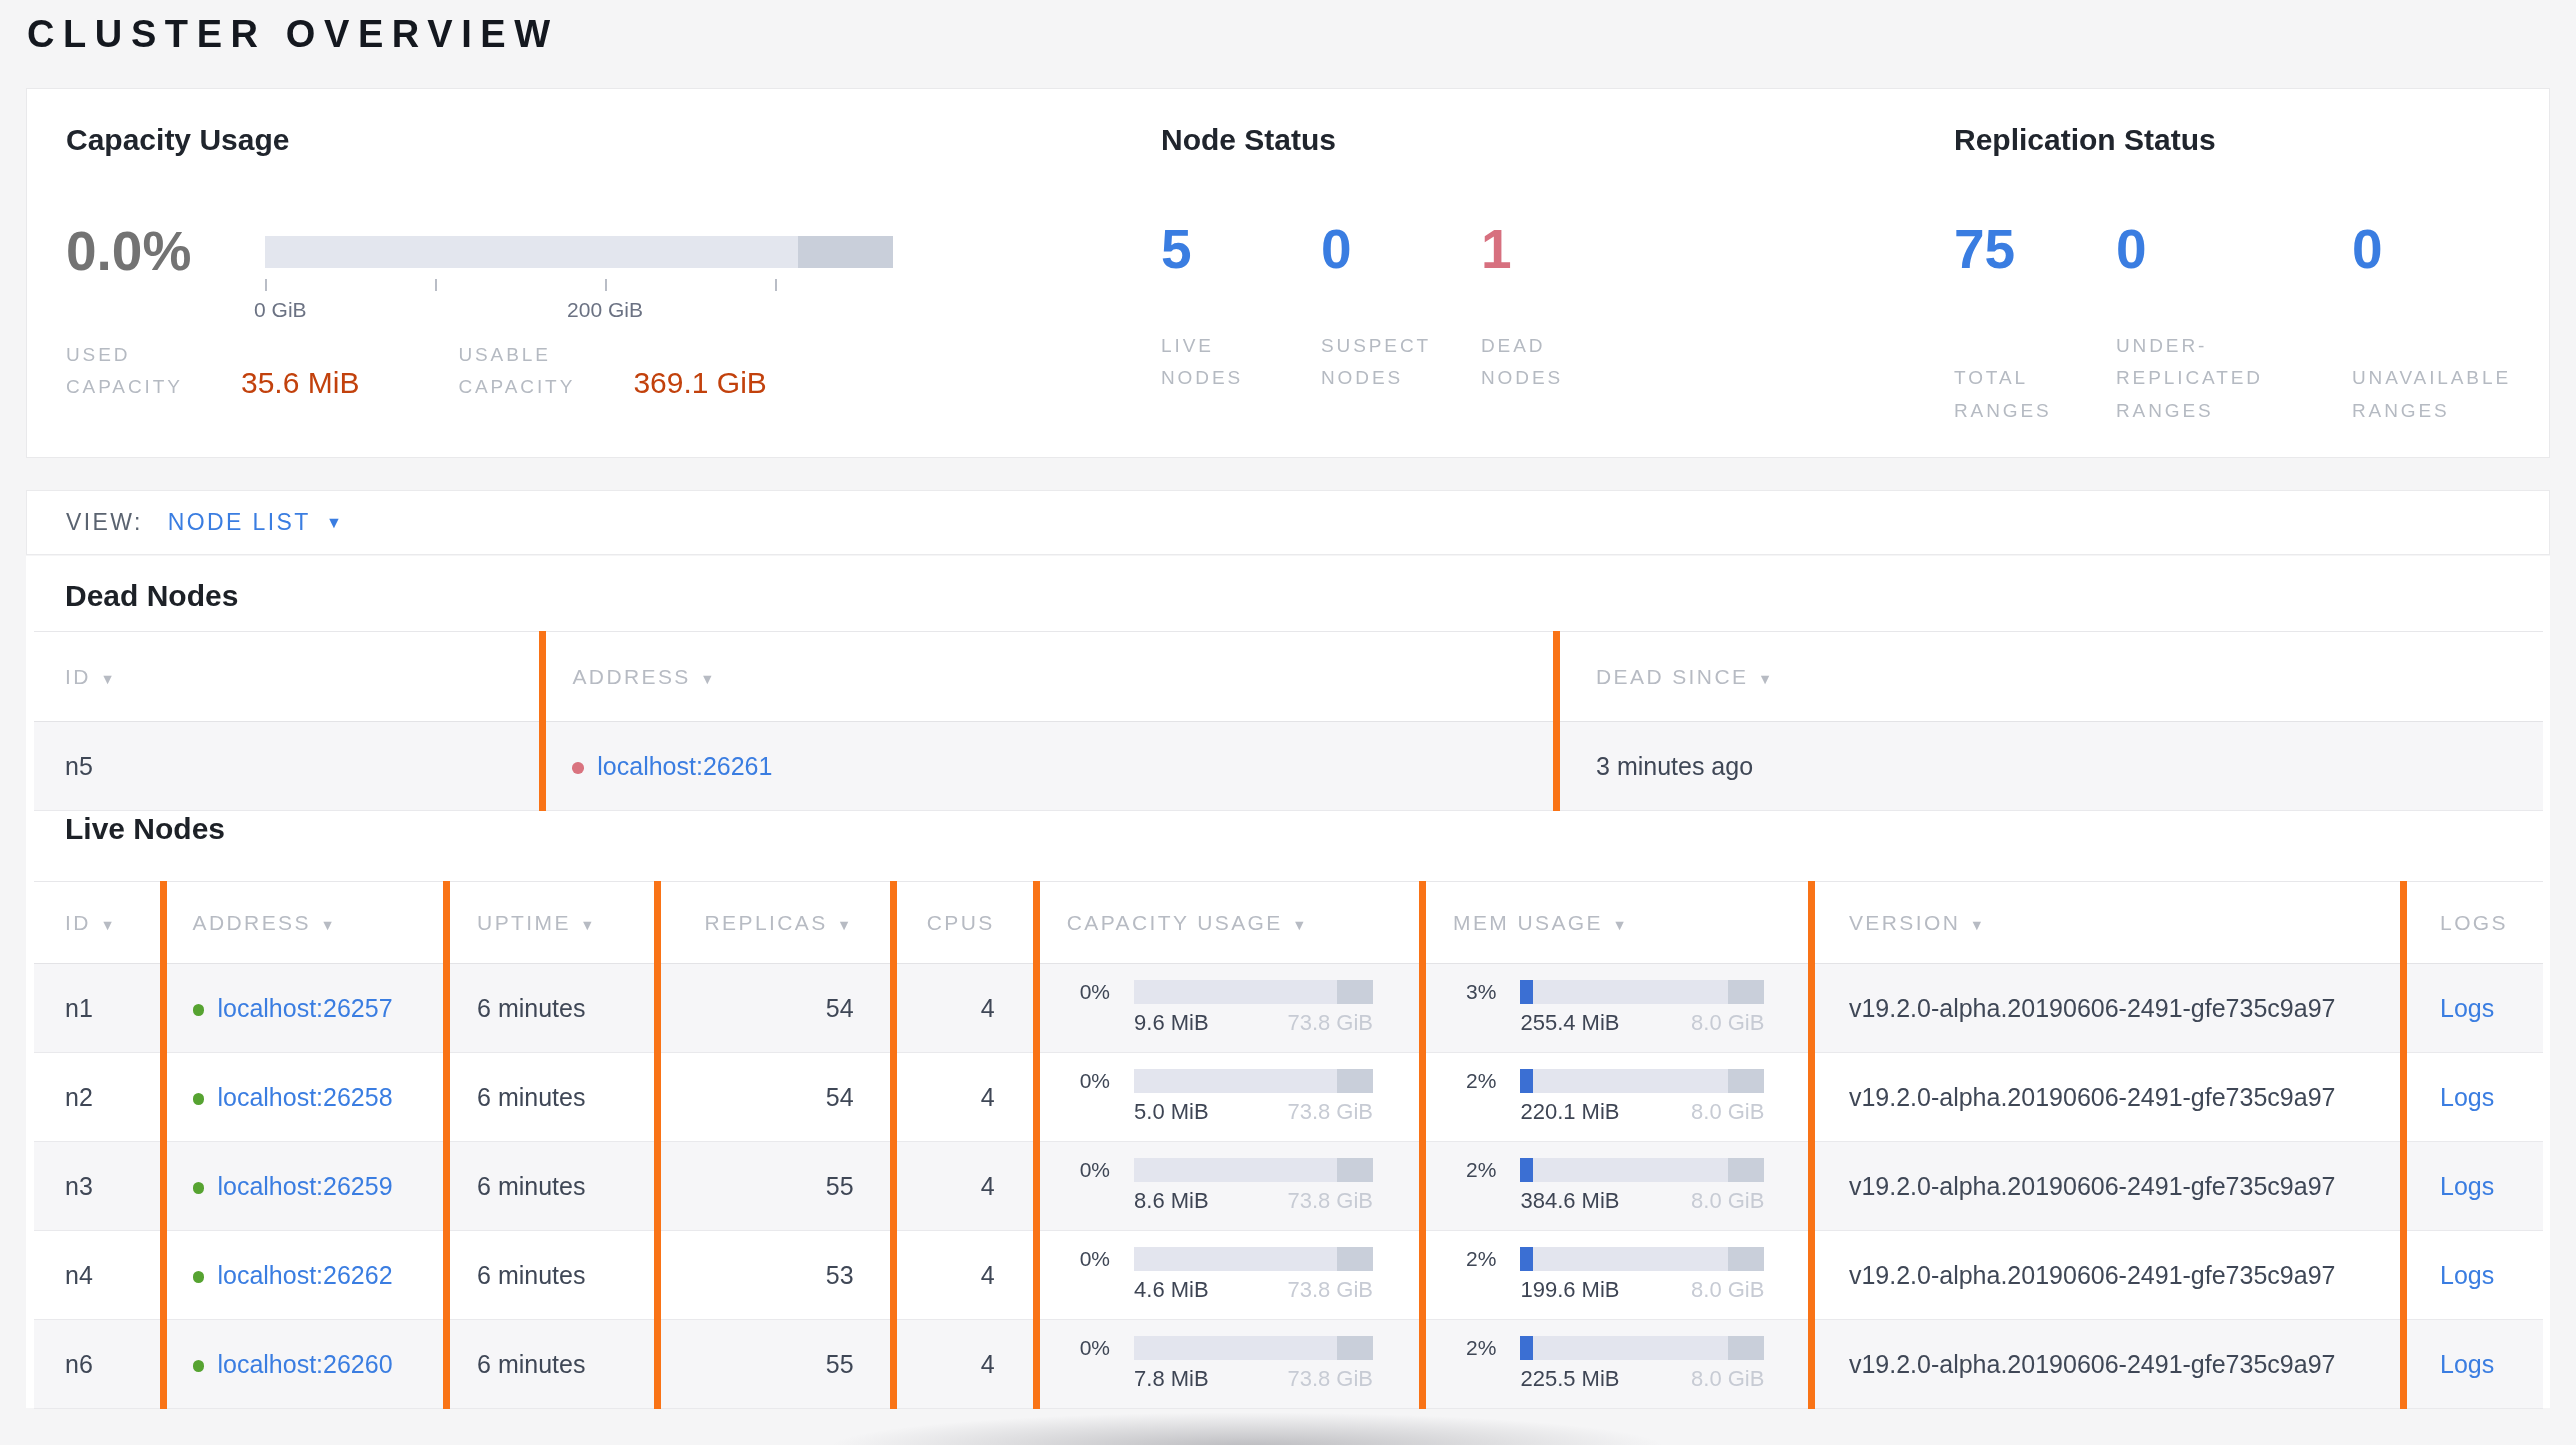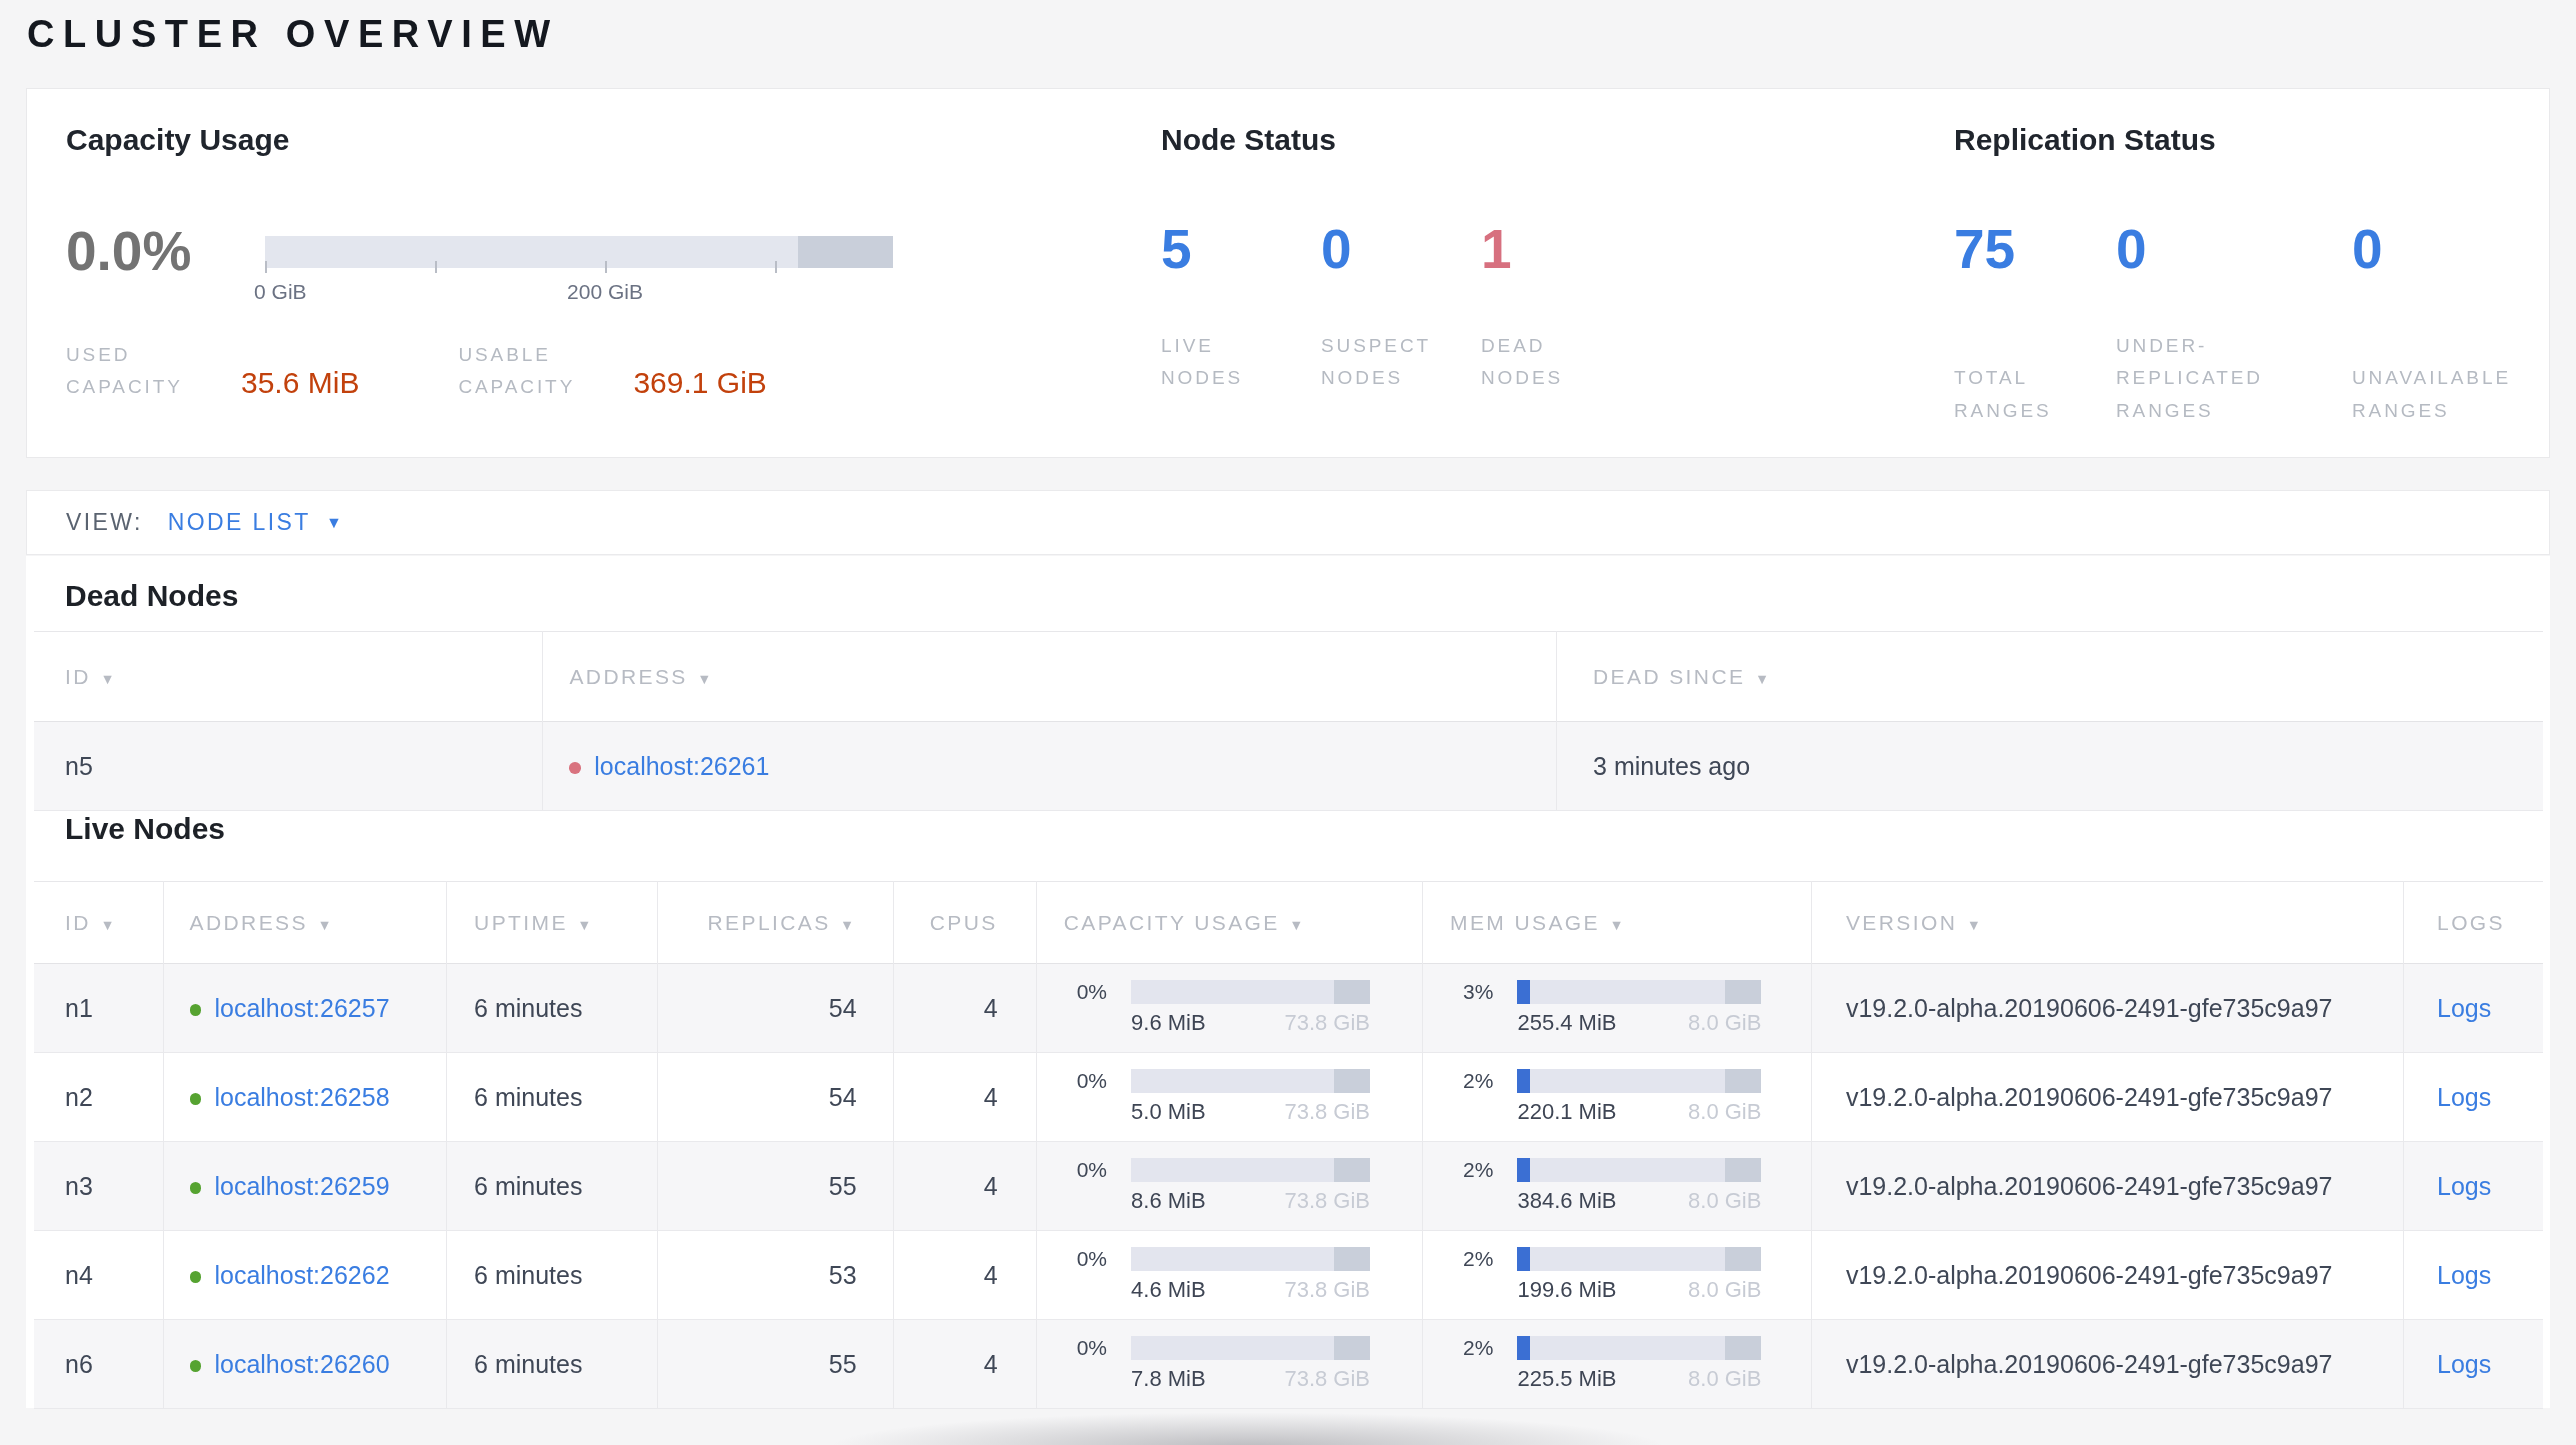--- a/index.html
+++ b/index.html
@@ -40,21 +40,21 @@
   }
   .w-168{ width:160px; } .w-160{ width:153px; }
   .w-170{ width:162px; } .w-247{ width:236px; } .w-210{ width:201px; }
   .lbl-138{ width:132px; } .lbl-150{ width:143px; } .lbl-190{ width:181px; } .lbl-200{ width:191px; }
 
   
   .cap-pct{ position:absolute; left:0; top:130px; font-size:55px; font-weight:600; color:#737373; }
   .cap-bar{ position:absolute; left:199px; top:147px; width:628px; height:31.5px; display:flex; }
   .cap-bar .light{ width:534px; height:100%; background:#e3e6ee; }
   .cap-bar .dark{ width:95px; height:100%; background:#c9cfda; }
-  .cap-ticks{ position:absolute; left:199px; top:172px; width:628px; height:13.4px; }
+  .cap-ticks{ position:absolute; left:199px; top:190px; width:628px; height:13.4px; }
   .tick{ position:absolute; top:0; width:1.9px; height:12.4px; background:#b9bdc6; }
   .tick-label{
     position:absolute; top:19px; transform:translateX(-50%);
     font-size:21px; color:#6b7283; white-space:nowrap;
   }
   .cap-pairs{ position:absolute; left:0; top:250px; display:flex; align-items:flex-end; gap:99px; }
   .cap-pair{ display:flex; align-items:flex-end; gap:32px; }
   .cap-value{ font-size:30px; color:#c2410c; margin-bottom:3.8px; white-space:nowrap; }
 
   
@@ -76,21 +76,21 @@
   .section-heading{
     position:absolute; left:39px; font-size:30px; font-weight:600; color:#1d2127;
     white-space:nowrap;
   }
   .dead-heading{ top:23px; }
   .live-heading{ top:256px; }
 
   table{ border-collapse:collapse; table-layout:fixed; position:absolute; left:7.6px; width:2509px; }
   .dead-table{ top:75px; }
   .live-table{ top:325px; }
-  th,td{ vertical-align:middle; border-left:1px solid #f97316; border-right:1px solid #e9e9ec; }
+  th,td{ vertical-align:middle; border-left:7px solid #f97316; border-right:1px solid #e9e9ec; }
   th:first-child, td:first-child{ border-left:none; }
   th:last-child, td:last-child{ border-right:none; }
   thead tr{ border-top:1px solid #e7e7ea; border-bottom:1px solid #e3e3e6; background:#fff; }
   tbody tr{ border-bottom:1px solid #e9e9ec; }
   .dead-table thead tr{ height:90px; }
   .dead-table tbody tr{ height:89px; background:#f6f6f8; }
   .live-table thead tr{ height:82px; }
   .live-table tbody tr{ height:89px; }
   .live-table tbody tr.stripe{ background:#f6f6f8; }
   th{

